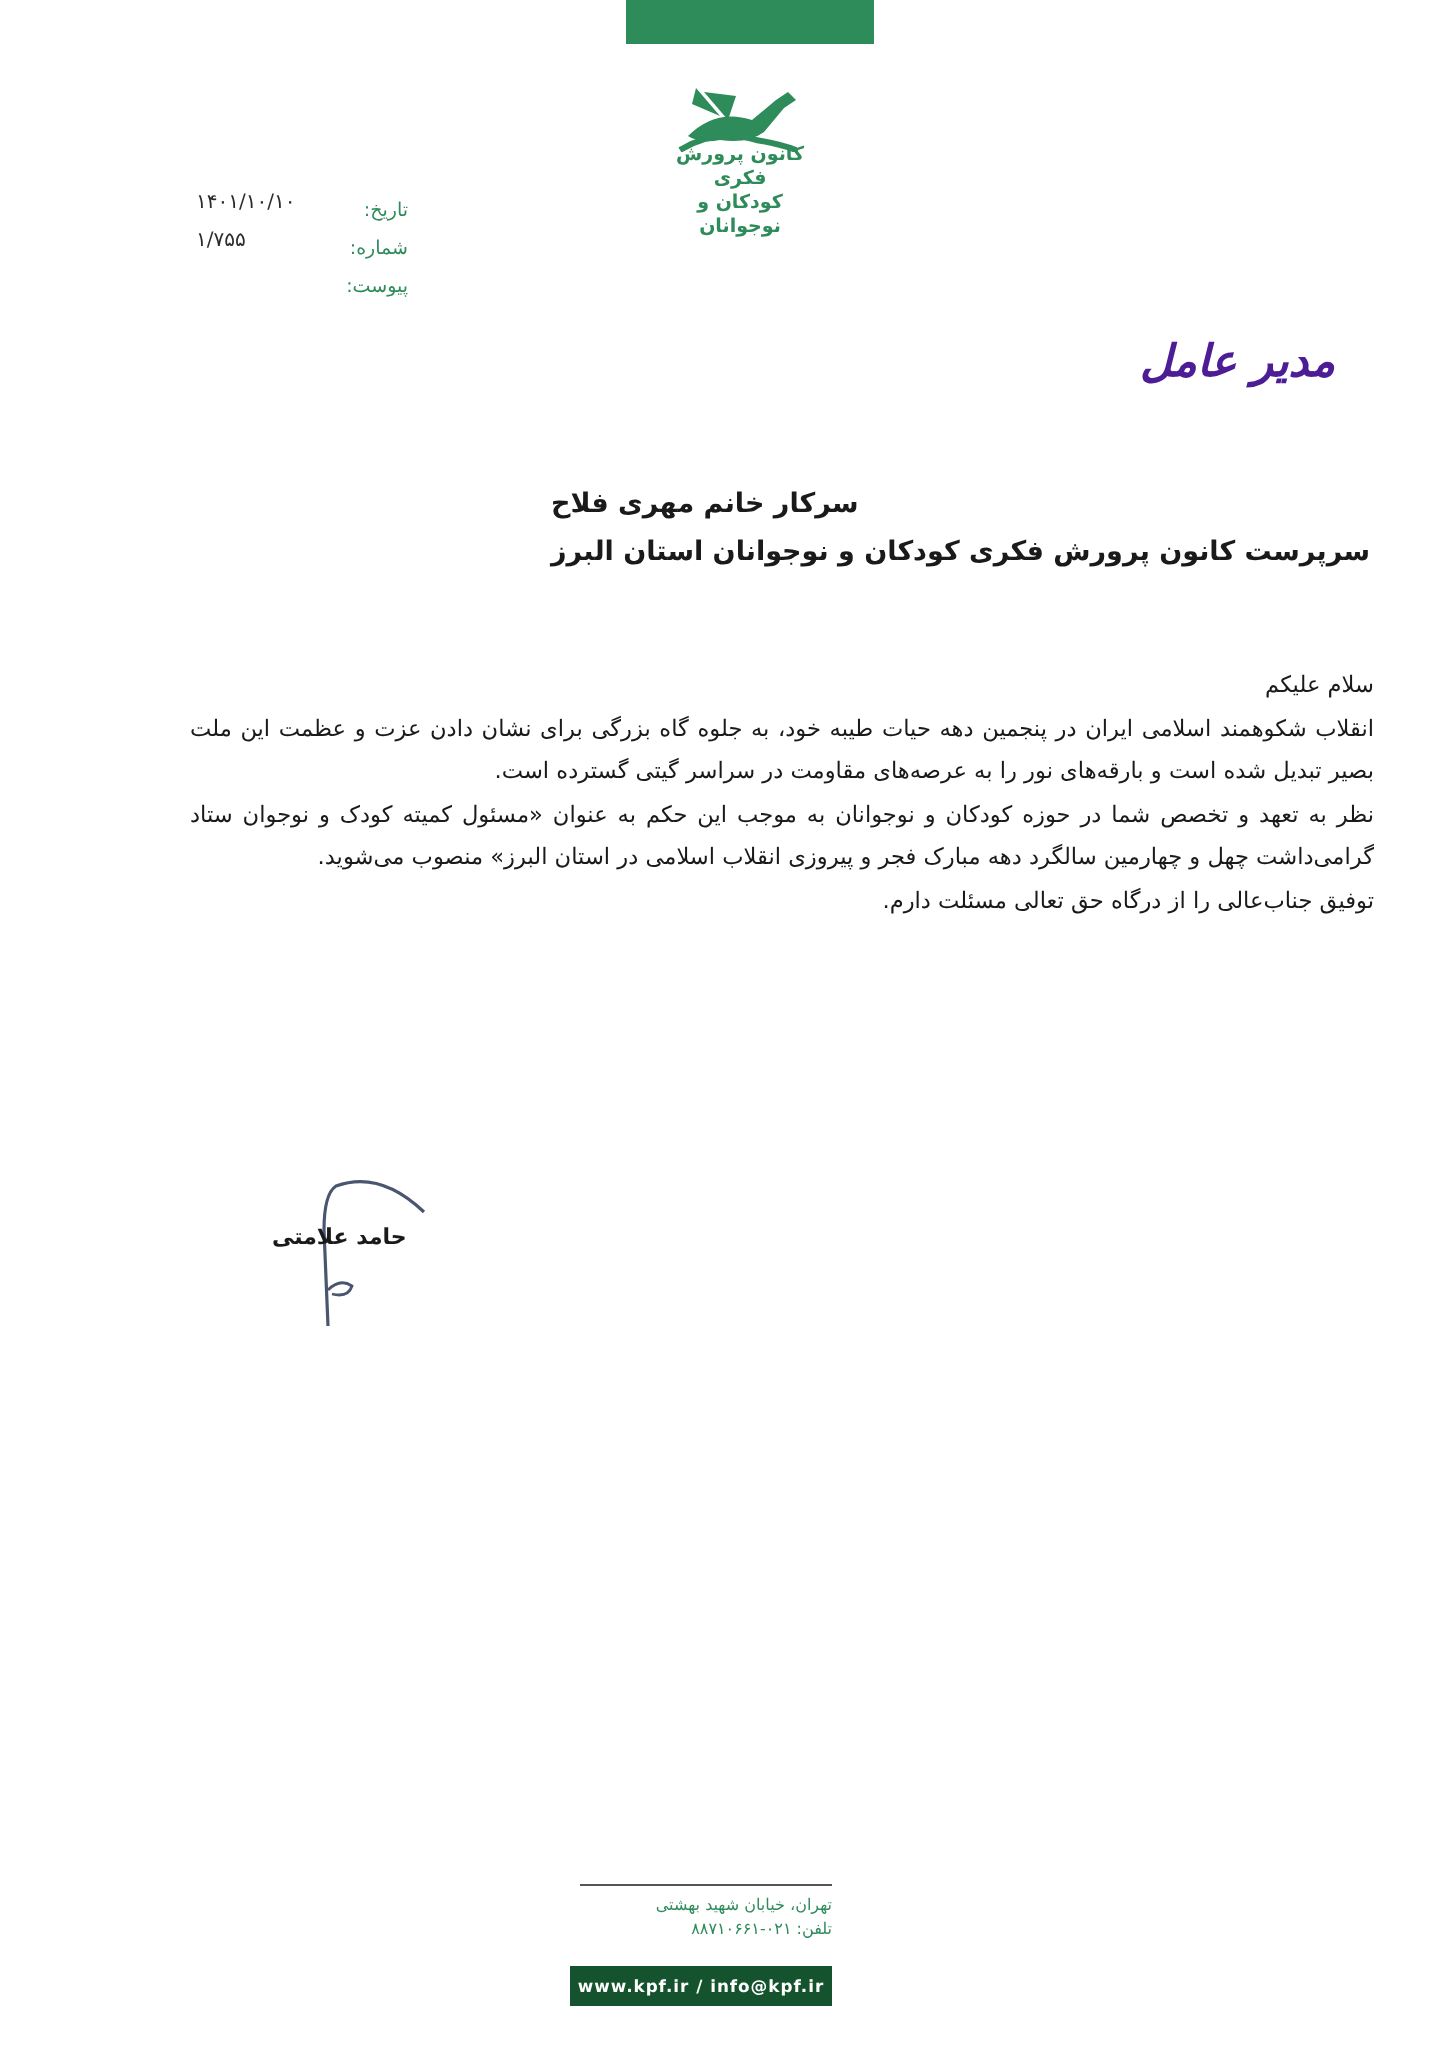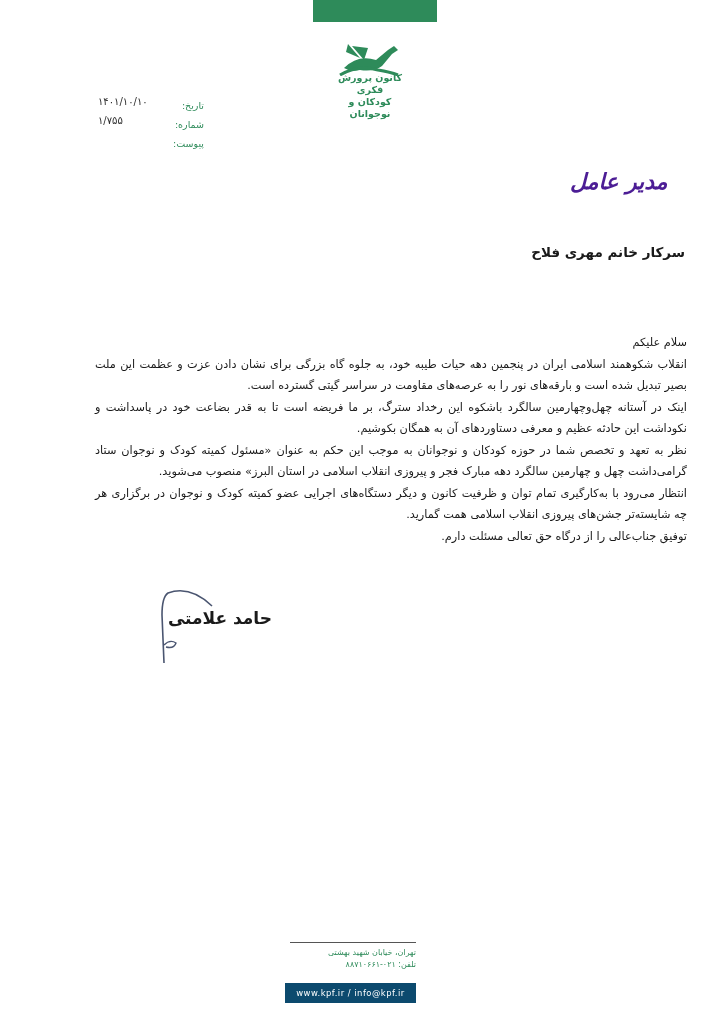--- a/index.html
+++ b/index.html
@@ -12,26 +12,26 @@
     .logo svg { position: absolute; left: 6px; top: 0; }
     .logo-text { position: absolute; left: 0; top: 30px; width: 76px; text-align: center; color: #2e8b5a; font-size: 9.5px; font-weight: bold; line-height: 12px; direction: rtl; }
     .meta { position: absolute; left: 94px; top: 100px; width: 110px; direction: rtl; font-size: 9.5px; }
     .meta-row { position: relative; height: 19px; }
     .meta-label { position: absolute; right: 0; color: #2e8b5a; }
     .meta-value { position: absolute; left: 4px; top: -4px; color: #2b2b2b; font-size: 10px; }
     .title-sig { position: absolute; left: 570px; top: 140px; color: #4c1d95; font-family: "DejaVu Serif", serif; font-size: 22px; font-style: italic; font-weight: bold; direction: rtl; margin-top: 28px; }
     .recipient { position: absolute; right: 40px; top: 240px; direction: rtl; text-align: left; font-weight: bold; font-size: 13.5px; line-height: 24px; }
     .body-text { position: absolute; left: 95px; right: 38px; top: 332px; direction: rtl; text-align: justify; font-size: 11.3px; line-height: 21.5px; }
     .body-text p { margin: 0; }
-    .signature { position: absolute; left: 96px; top: 605px; width: 176px; direction: rtl; text-align: right; font-weight: bold; font-size: 17px; line-height: 27px; }
+    .signature { position: absolute; left: 96px; top: 605px; width: 176px; direction: rtl; text-align: left; font-weight: bold; font-size: 11px; line-height: 27px; }
     .signature .name { padding-left: 40px; }
     .sig-scribble { position: absolute; left: 150px; top: 585px; }
     .footer-line { position: absolute; left: 290px; top: 942px; width: 126px; height: 1px; background: #555; }
     .footer-addr { position: absolute; left: 286px; top: 947px; width: 130px; direction: rtl; text-align: right; color: #2e8b5a; font-size: 8px; line-height: 11.5px; font-weight: normal; }
-    .footer-web { position: absolute; left: 285px; top: 983px; width: 131px; height: 20px; background: #0c4a6e; color: #ffffff; font-size: 8.4px; font-weight: normal; letter-spacing: 0.5px; text-align: center; line-height: 20px; }
+    .footer-web { position: absolute; left: 285px; top: 983px; width: 131px; height: 20px; background: #14532d; color: #ffffff; font-size: 8.4px; font-weight: bold; letter-spacing: 0.5px; text-align: center; line-height: 20px; }
   </style>
 </head>
 <body>
 
 <div class="top-bar"></div>
 
 <div class="logo">
   <svg width="64" height="34" viewBox="0 0 64 34">
     <path d="M10 2 L22 16 L8 10 Z M14 4 L26 18 L30 6 Z" fill="#2e8b5a"></path>
     <path d="M6 26 Q20 12 38 18 L50 8 L56 4 L60 8 L54 12 L44 24 Q36 30 22 28 Q12 30 6 26 Z" fill="#2e8b5a"></path>
@@ -55,28 +55,27 @@
   <div class="meta-row">
     <span class="meta-label">پیوست:</span>
     <span class="meta-value"></span>
   </div>
 </div>
 
 <div class="title-sig">مدیر عامل</div>
 
 <div class="recipient">
   <div>سرکار خانم مهری فلاح</div>
+  <div>سرپرست کانون پرورش فکری کودکان و نوجوانان استان البرز</div>
 </div>
 
 <div class="body-text">
   <p>سلام علیکم</p>
   <p>انقلاب شکوهمند اسلامی ایران در پنجمین دهه حیات طیبه خود، به جلوه گاه بزرگی برای نشان دادن عزت و عظمت این ملت بصیر تبدیل شده است و بارقه‌های نور را به عرصه‌های مقاومت در سراسر گیتی گسترده است.</p>
-  <p>اینک در آستانه چهل‌وچهارمین سالگرد باشکوه این رخداد سترگ، بر ما فریضه است تا به قدر بضاعت خود در پاسداشت و نکوداشت این حادثه عظیم و معرفی دستاوردهای آن به همگان بکوشیم.</p>
   <p>نظر به تعهد و تخصص شما در حوزه کودکان و نوجوانان به موجب این حکم به عنوان «مسئول کمیته کودک و نوجوان ستاد گرامی‌داشت چهل و چهارمین سالگرد دهه مبارک فجر و پیروزی انقلاب اسلامی در استان البرز» منصوب می‌شوید.</p>
-  <p>انتظار می‌رود با به‌کارگیری تمام توان و ظرفیت کانون و دیگر دستگاه‌های اجرایی عضو کمیته کودک و نوجوان در برگزاری هر چه شایسته‌تر جشن‌های پیروزی انقلاب اسلامی همت گمارید.</p>
   <p>توفیق جناب‌عالی را از درگاه حق تعالی مسئلت دارم.</p>
 </div>
 
 <svg class="sig-scribble" width="70" height="80" viewBox="0 0 70 80">
   <path d="M62 21 Q40 0 18 8 Q12 12 12 30 L14 78" stroke="#4a5570" stroke-width="1.6" fill="none"></path>
   <path d="M14 60 Q20 54 26 58 Q24 64 16 62" stroke="#4a5570" stroke-width="1.4" fill="none"></path>
 </svg>
 
 <div class="signature">
   <div class="name">حامد علامتی</div>

